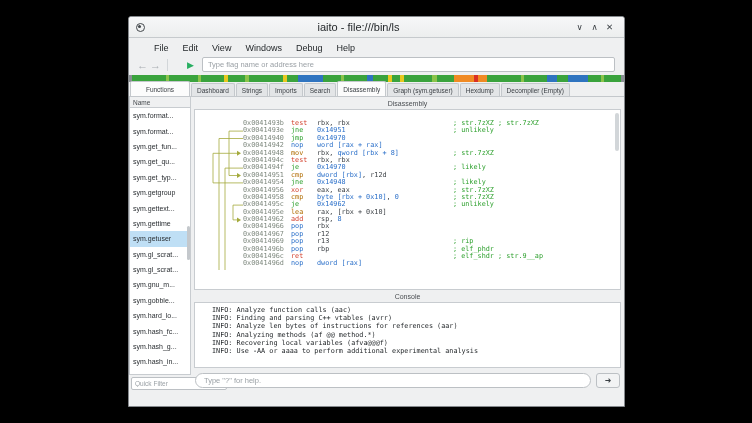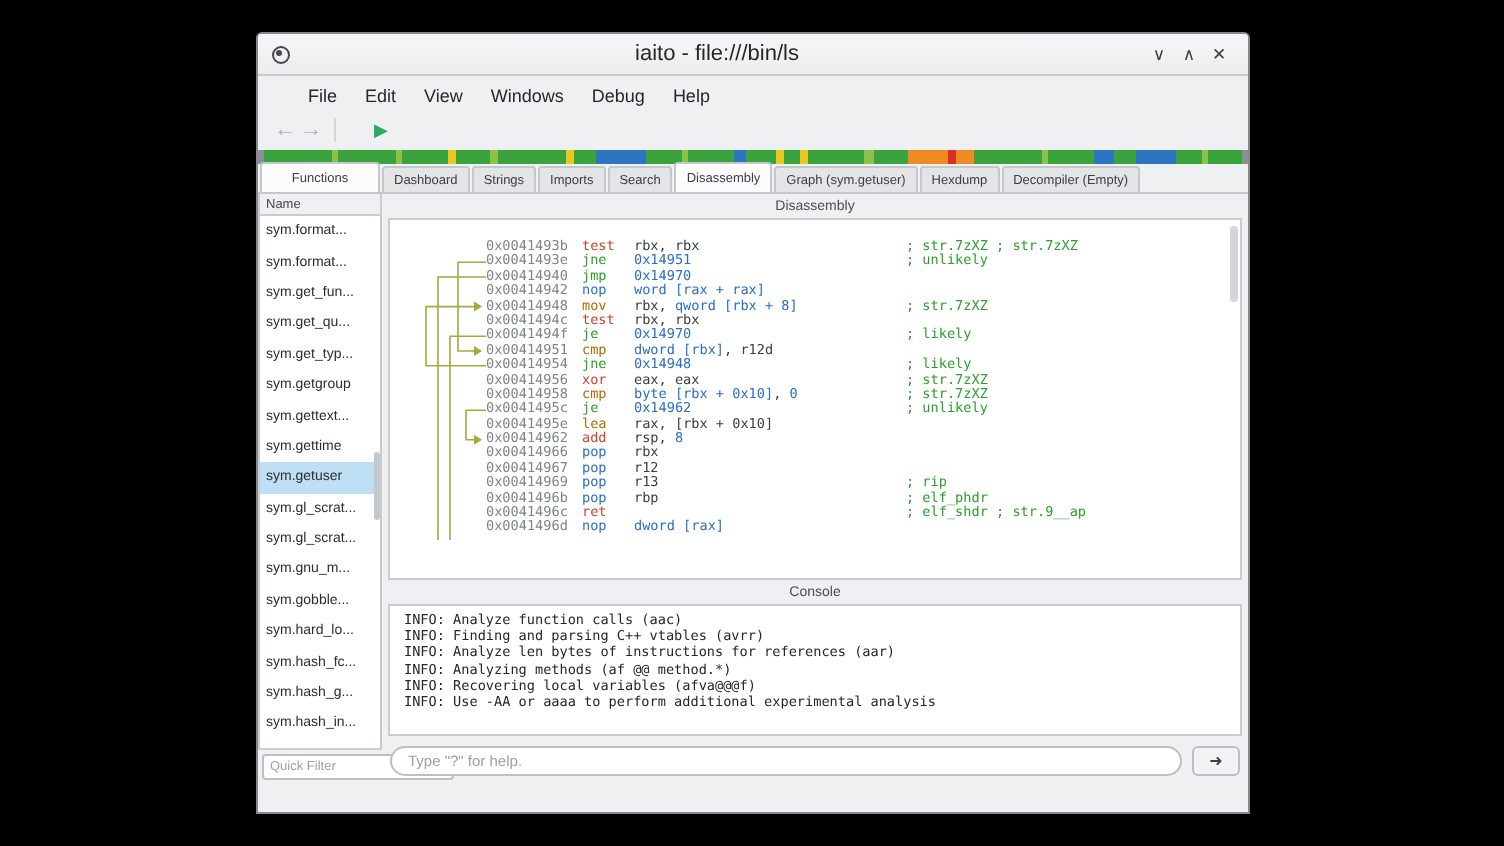--- a/index.html
+++ b/index.html
@@ -69,21 +69,21 @@
     font-family:"DejaVu Sans Mono", monospace; font-size:6.8px; line-height:7.4px; }
   .dl { position:relative; white-space:nowrap; padding-left:40px; height:7.4px; }
   .dl .addr { display:inline-block; width:48px; color:#7d877d; }
   .dl .mn { display:inline-block; width:26px; }
   .dl .cmt { position:absolute; left:250px; top:0; color:#2da02d; }
   .c-r{color:#d3422e} .c-g{color:#2da02d} .c-b{color:#2a6fc9} .c-y{color:#b06c00} .c-d{color:#3a3f44}
   svg.jumps { position:absolute; left:8px; top:10px; width:40px; height:150px; }
   .dis-thumb { position:absolute; right:1px; top:3px; width:4px; height:38px; background:#d2d6d9; border-radius:2px; }
 
   .console-body { height:66px; background:#fff; border:1px solid #c8ccd0; margin:0 3px; overflow:hidden;
-    font-family:"DejaVu Sans Mono", monospace; font-size:6.8px; line-height:8.2px; padding:3px 7px; color:#24282b; }
+    font-family:"DejaVu Sans Mono", monospace; font-size:6.8px; line-height:8.2px; padding:3px 17px; color:#24282b; }
   .console-line { white-space:nowrap; }
   .console-input-row { height:24px; display:flex; align-items:center; padding:4px 4px 4px 4px; gap:5px; }
   .console-input { flex:1; height:15px; border:1px solid #bcc0c4; border-radius:8px; background:#fff;
     font-size:7.5px; padding:0 8px; font-family:inherit; }
   .send-btn { width:24px; height:15px; border:1px solid #bcc0c4; border-radius:3px; background:#f2f3f4;
     display:flex; align-items:center; justify-content:center; font-size:8px; color:#3a3f44; }
 
   .statusbar { height:14px; }
 </style>
 </head>
@@ -106,20 +106,21 @@
     <span class="menu-item">Windows</span>
     <span class="menu-item">Debug</span>
     <span class="menu-item">Help</span>
   </div>
 
   <div class="toolbar">
     <span class="nav-arrow">←</span>
     <span class="nav-arrow">→</span>
     <span class="tb-sep"></span>
     <span class="play">▶</span>
+    <input class="addr-input" placeholder="Type flag name or address here" style="">
   </div>
 
   <div class="membar">
       <div style="flex-grow: 0.5; background: rgb(138, 143, 148);"></div>
       <div style="flex-grow: 6; background: rgb(58, 163, 61);"></div>
       <div style="flex-grow: 0.6; background: rgb(139, 195, 74);"></div>
       <div style="flex-grow: 5; background: rgb(58, 163, 61);"></div>
       <div style="flex-grow: 0.6; background: rgb(139, 195, 74);"></div>
       <div style="flex-grow: 4; background: rgb(58, 163, 61);"></div>
       <div style="flex-grow: 0.8; background: rgb(232, 200, 30);"></div>

